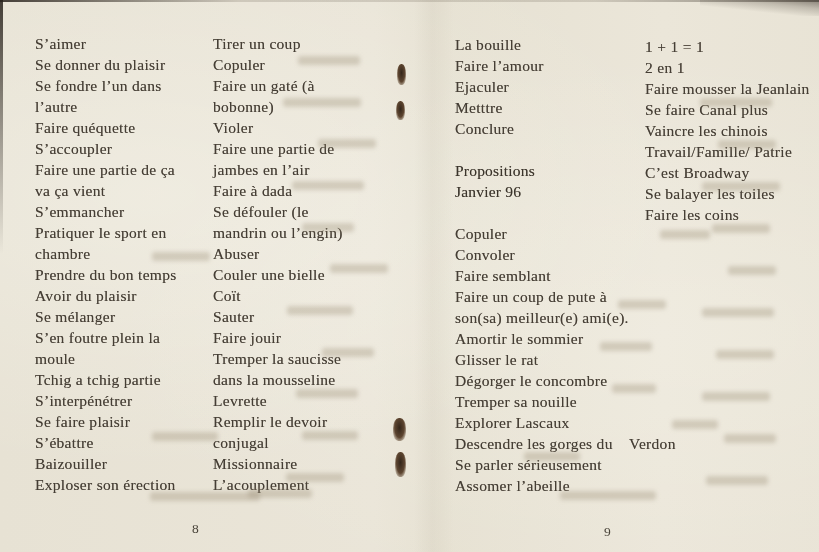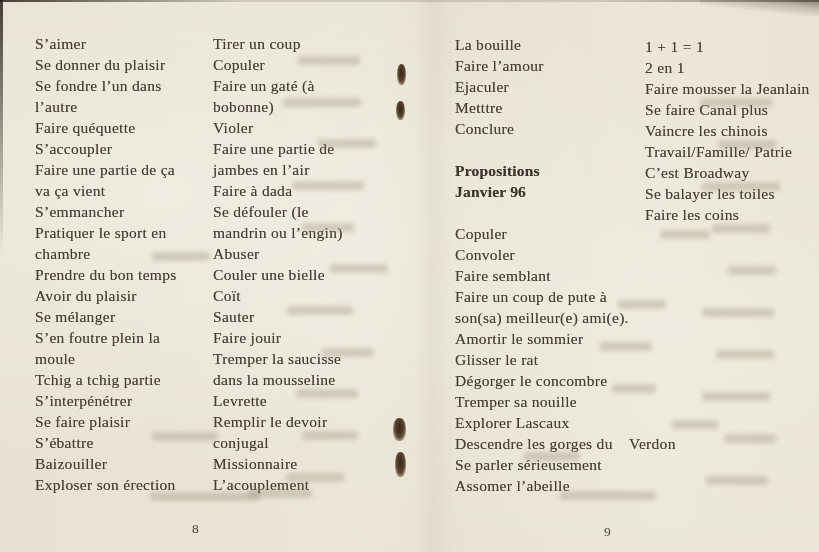--- a/index.html
+++ b/index.html
@@ -17,21 +17,21 @@
   .col{
     position:absolute;
     color:#453e35;
     font-size:15.5px;
     line-height:21px;
     letter-spacing:0.3px;
     white-space:pre;
     text-shadow:0 0 0.5px rgba(70,60,48,0.55);
   }
   .line{height:21px;}
-  .line.bold{font-weight:bold;color:#3b352c;letter-spacing:0.2px;}
+  .line.bold{font-weight:normal;color:#3b352c;letter-spacing:0.2px;}
   .pagenum{
     position:absolute;
     color:#4a443a;
     font-size:13.5px;
     letter-spacing:0.5px;
   }
   
   .edge-top{
     position:absolute;top:0;left:0;width:100%;height:2px;
     background:linear-gradient(to right,rgba(40,34,28,0.85),rgba(90,80,65,0.20) 28%,rgba(80,70,56,0.18) 70%,rgba(45,38,30,0.55));

